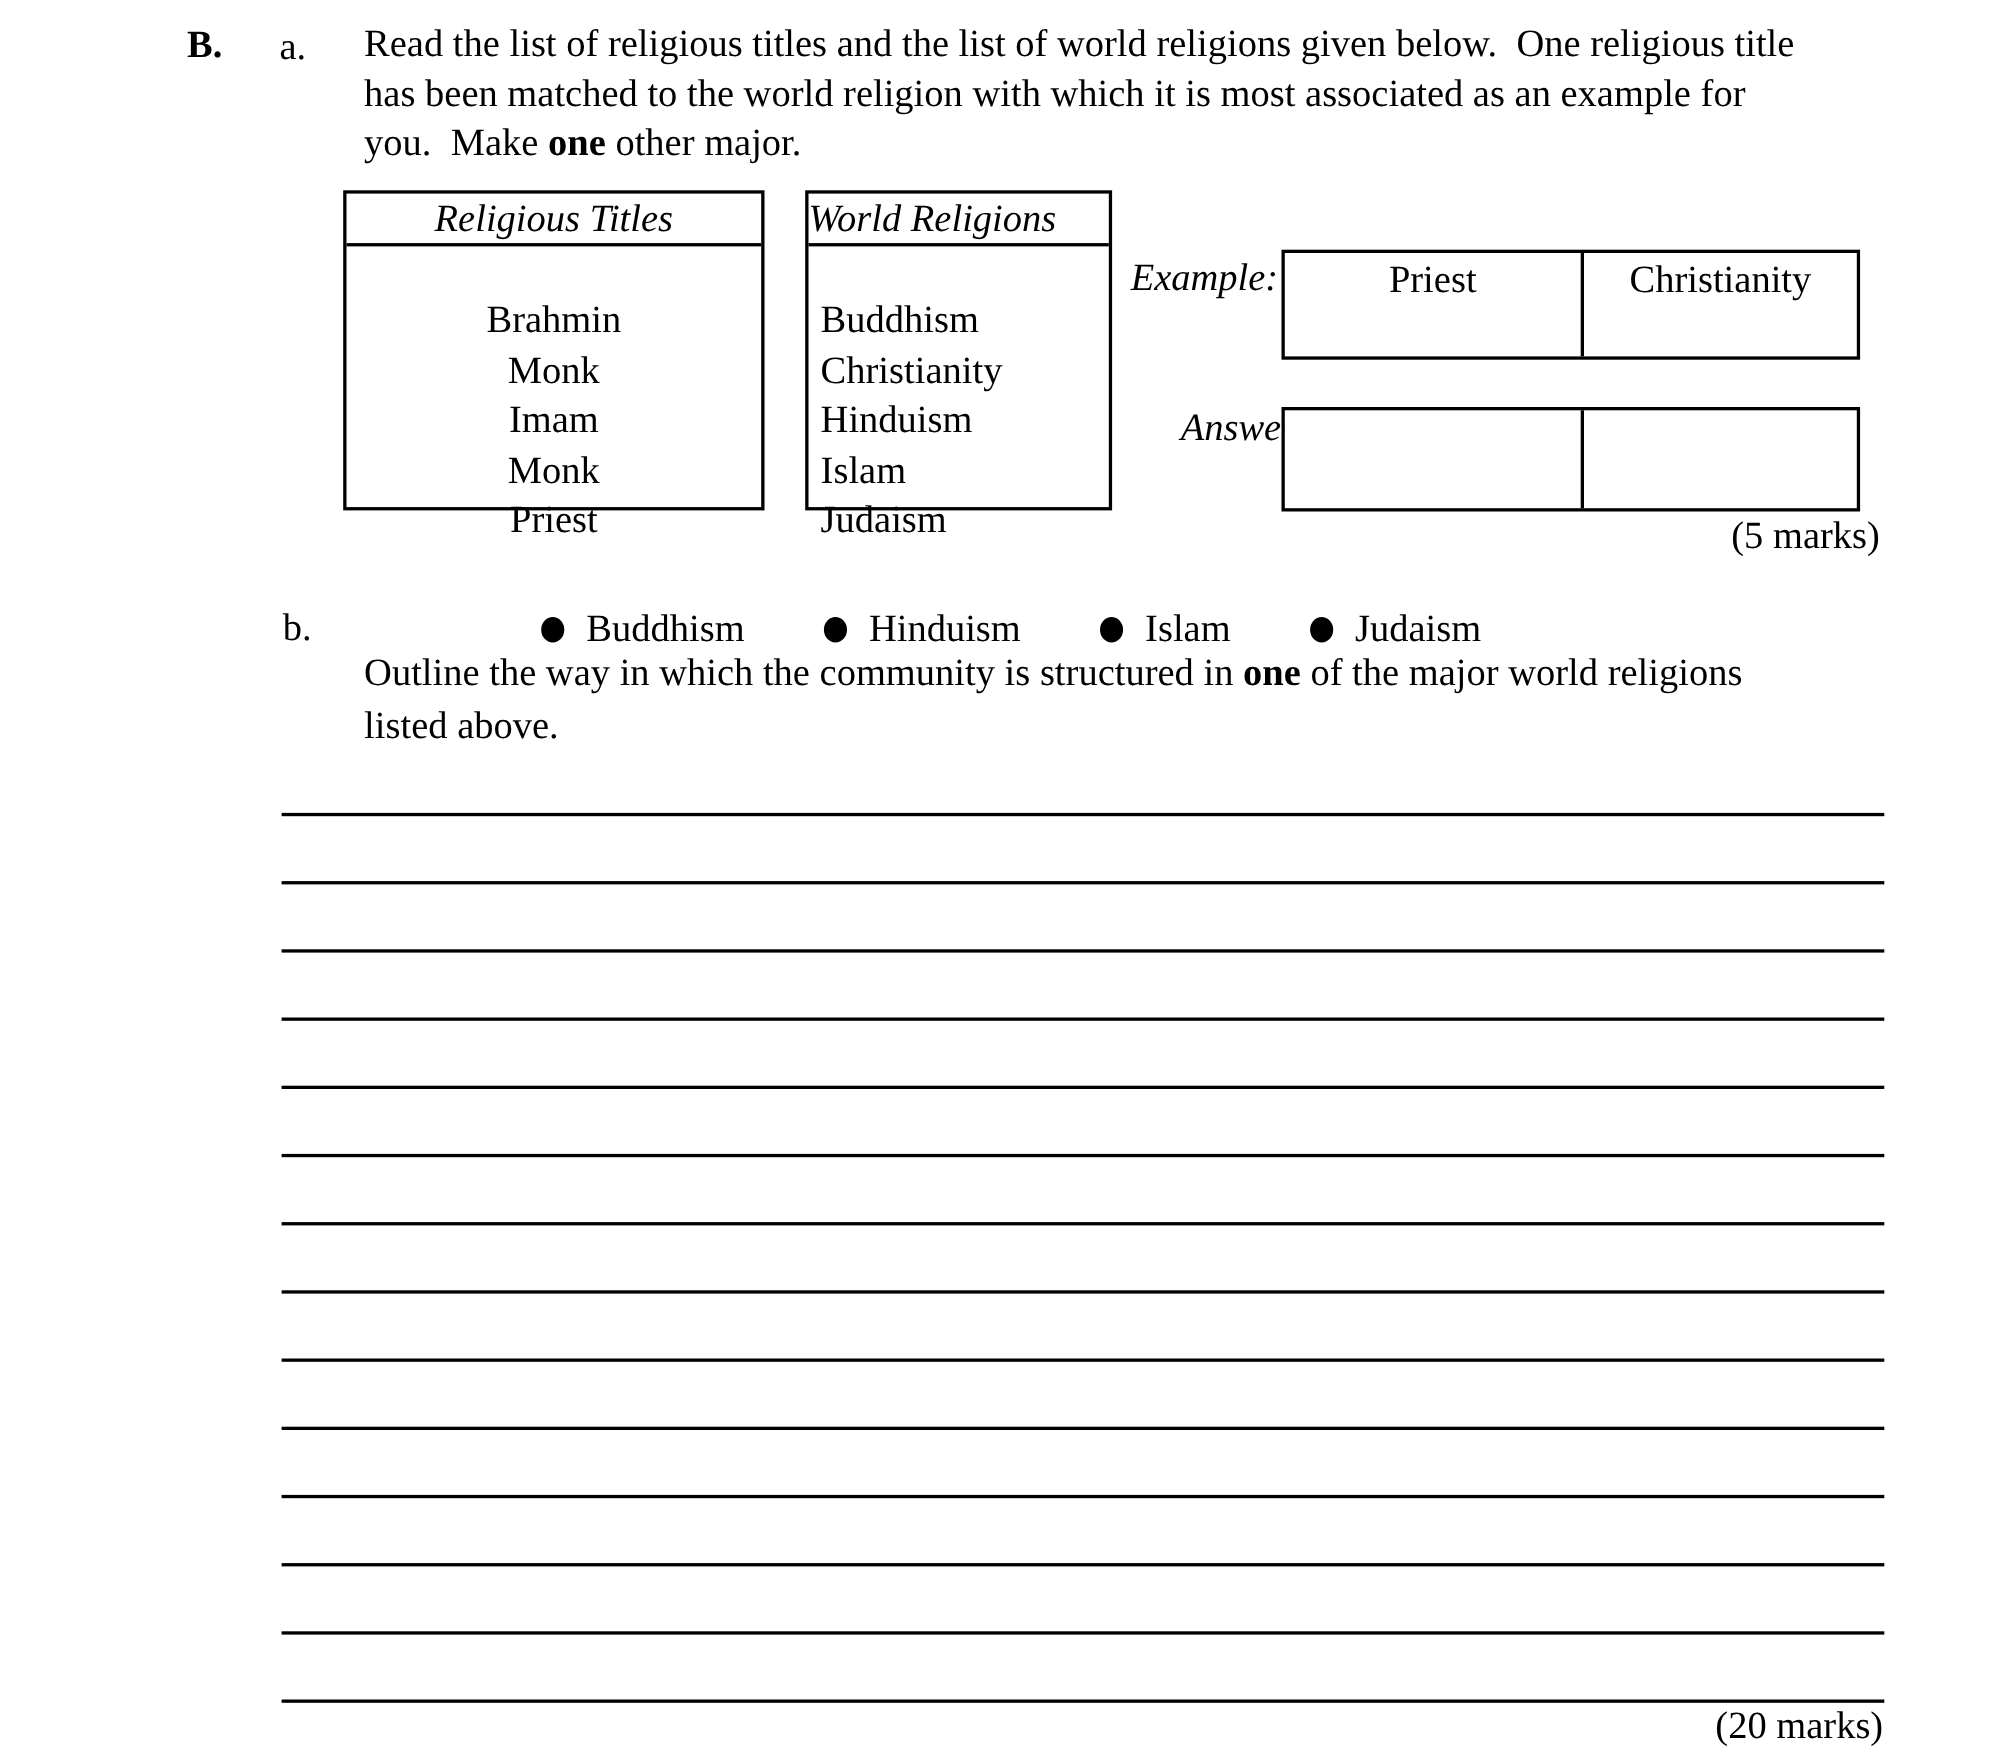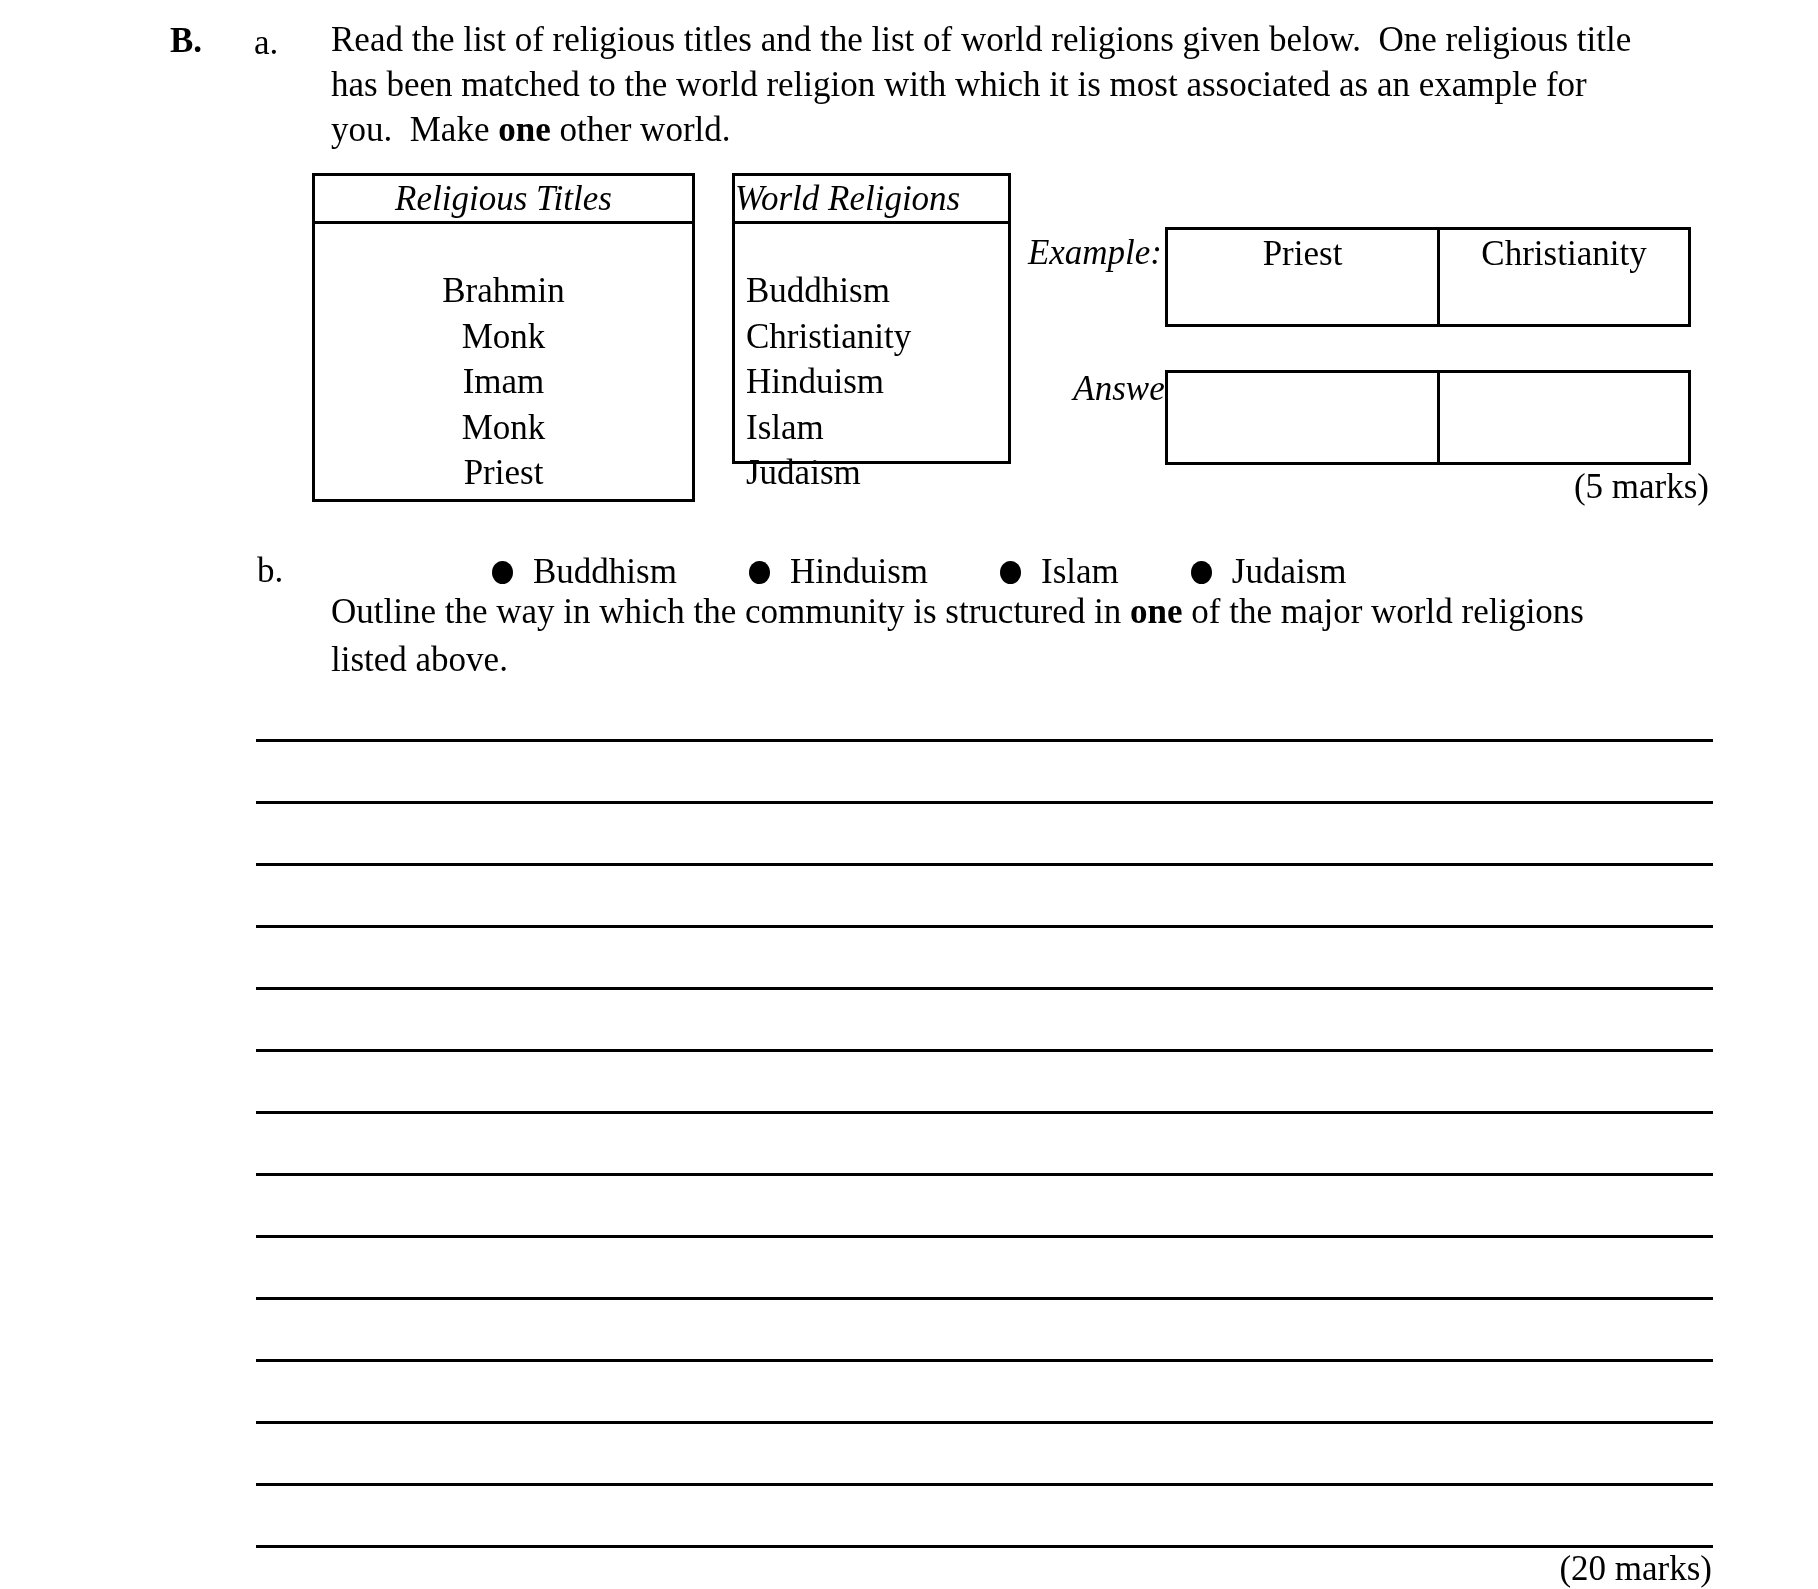--- a/index.html
+++ b/index.html
@@ -16,21 +16,21 @@
   .b { font-weight:bold;margin-top:36px; }
   .pline { white-space:pre; }
 
   
   .qlabel { left:170px; top:21px; font-weight:bold; }
   .alabel { left:254px; top:23px; }
   .para-a { left:331px; top:17px; line-height:45px; }
 
   
   .tbl { position:absolute; border:3px solid #000; background:#fff; }
-  .tbl-titles { left:312px; top:173px; width:383px; height:329px; }
+  .tbl-titles { left:312px; top:173px; width:383px; height:291px; }
   .tbl-religions { left:732px; top:173px; width:279px; height:291px; }
   .tbl-h { height:48px; border-bottom:3px solid #000; display:flex; align-items:center; font-style:italic; }
   .tbl-titles .tbl-h { justify-content:center; }
   .tbl-religions .tbl-h { }
   .tbl-b { line-height:45.5px; padding-top:4px;margin-top:40px; }
   .tbl-titles .tbl-b { text-align:center; }
   .tbl-religions .tbl-b { padding-left:11px; }
 
   
   .boxlabel { position:absolute; font-style:italic; }
@@ -61,21 +61,21 @@
 <body>
 
 <div>
 
   <div class="abs qlabel">B.</div>
   <div class="abs alabel">a.</div>
 
   <div class="abs para-a">
     <div class="pline">Read the list of religious titles and the list of world religions given below.  One religious title</div>
     <div class="pline">has been matched to the world religion with which it is most associated as an example for</div>
-    <div class="pline"><span>you.  Make </span><span class="b">one</span><span> other world.</span></div>
+    <div class="pline"><span>you.  Make </span><span class="b">one</span><span> other major.</span></div>
   </div>
 
   <div class="tbl tbl-titles">
     <div class="tbl-h">Religious Titles</div>
     <div class="tbl-b">
 
     <div>Brahmin</div>
         <div>Monk</div>
         <div>Imam</div>
         <div>Monk</div>

